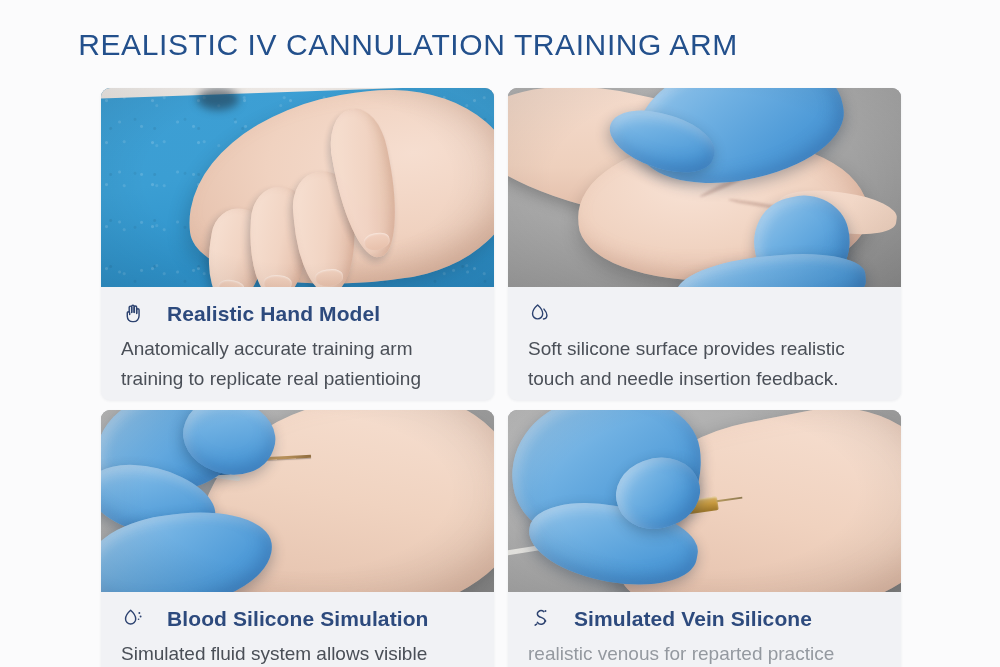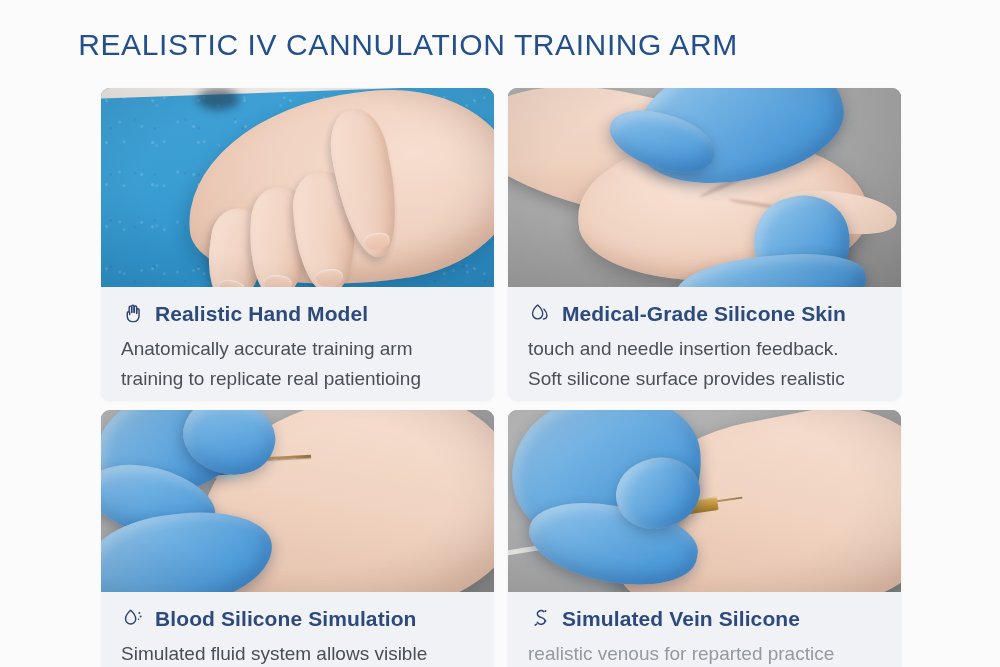--- a/index.html
+++ b/index.html
@@ -343,21 +343,21 @@
   }
 
   
   .card-body {
     padding: 14px 20px 0 20px;
   }
 
   .card-heading {
     display: flex;
     align-items: center;
-    gap: 9px;
+    gap: 21px;
     margin-bottom: 8px;
   }
 
   .card-icon {
     flex: 0 0 auto;
     width: 25px;
     height: 25px;
     display: flex;
     align-items: center;
     justify-content: center;
@@ -442,25 +442,24 @@
         </div>
       </div>
       <div class="card-body">
         <div class="card-heading">
           <span class="card-icon">
             <svg width="23" height="23" viewBox="0 0 24 24" fill="none" stroke="currentColor" stroke-width="1.5" stroke-linecap="round" stroke-linejoin="round">
               <path d="M9 3.2c0 0 5.3 4.6 5.3 9.1A5.3 5.3 0 0 1 9 17.6a5.3 5.3 0 0 1-5.3-5.3C3.7 7.8 9 3.2 9 3.2z"></path>
               <path d="M15.6 7.4c1.7 2 3.1 4.3 3.1 6.3a4.1 4.1 0 0 1-3.6 4"></path>
             </svg>
           </span>
-          <span class="card-title">Medical-Grade Silicone Skin</span>
         </div>
         <p class="card-desc">
+          <span class="line">Soft silicone surface provides realistic</span>
           <span class="line">touch and needle insertion feedback.</span>
-          <span class="line">Soft silicone surface provides realistic</span>
         </p>
       </div>
     </div>
 
     <div class="card row2">
       <div class="photo">
         <div class="photo-inner ph3">
           <div class="arm3"></div>
           <div class="tube3"></div>
           <div class="needle3"></div>

